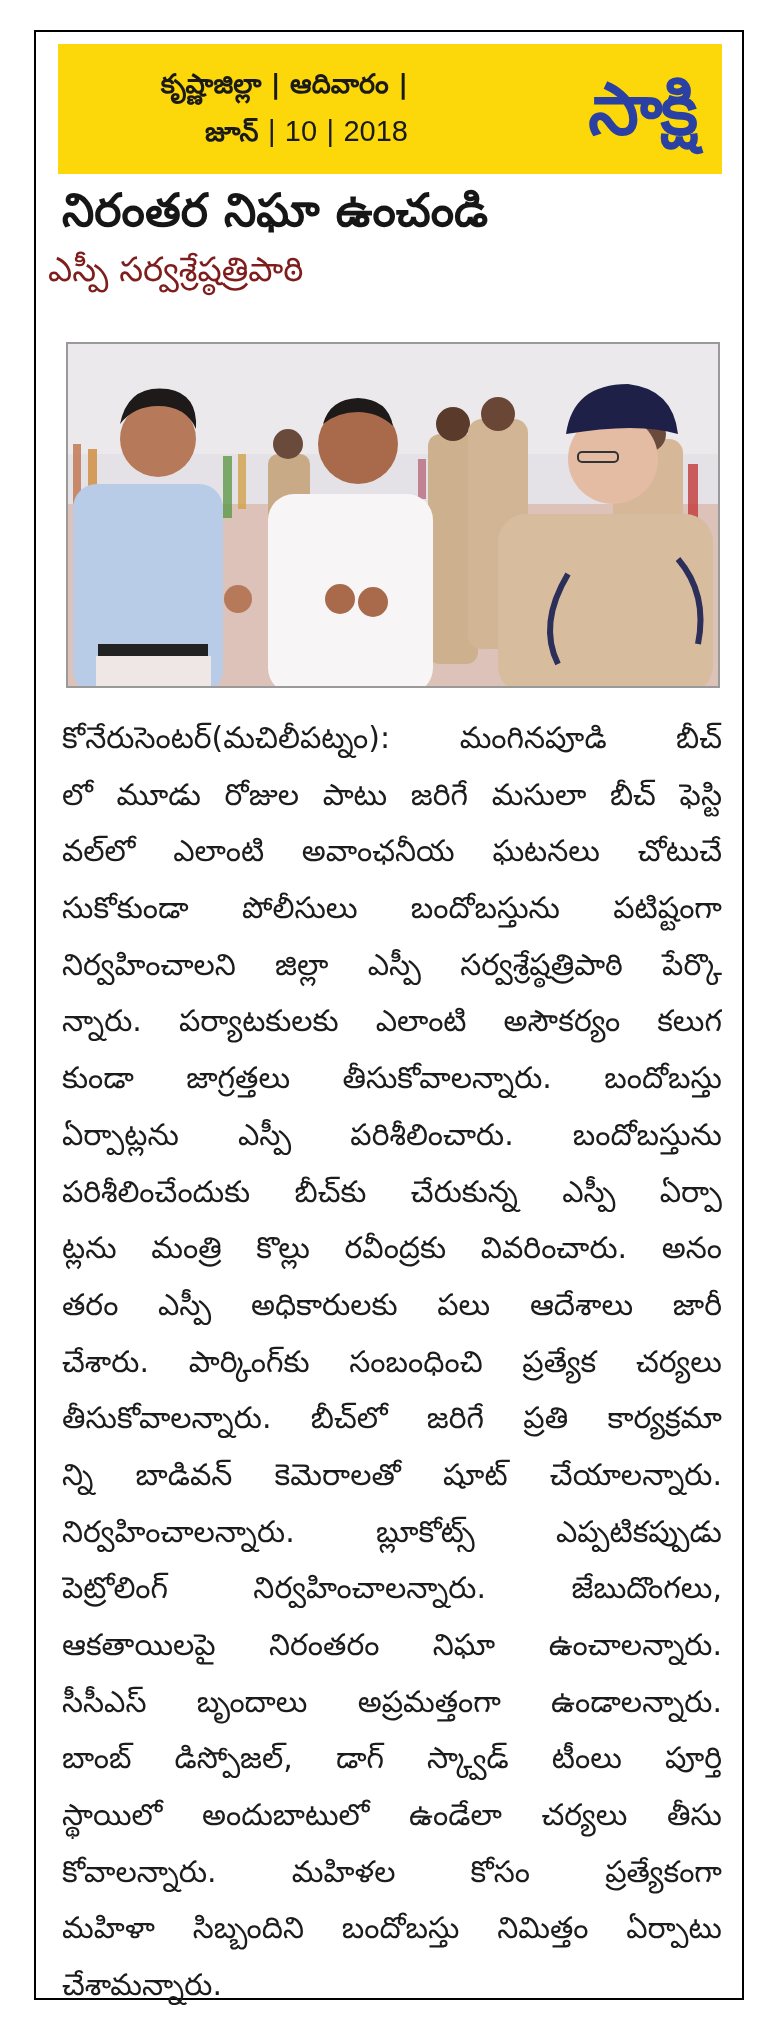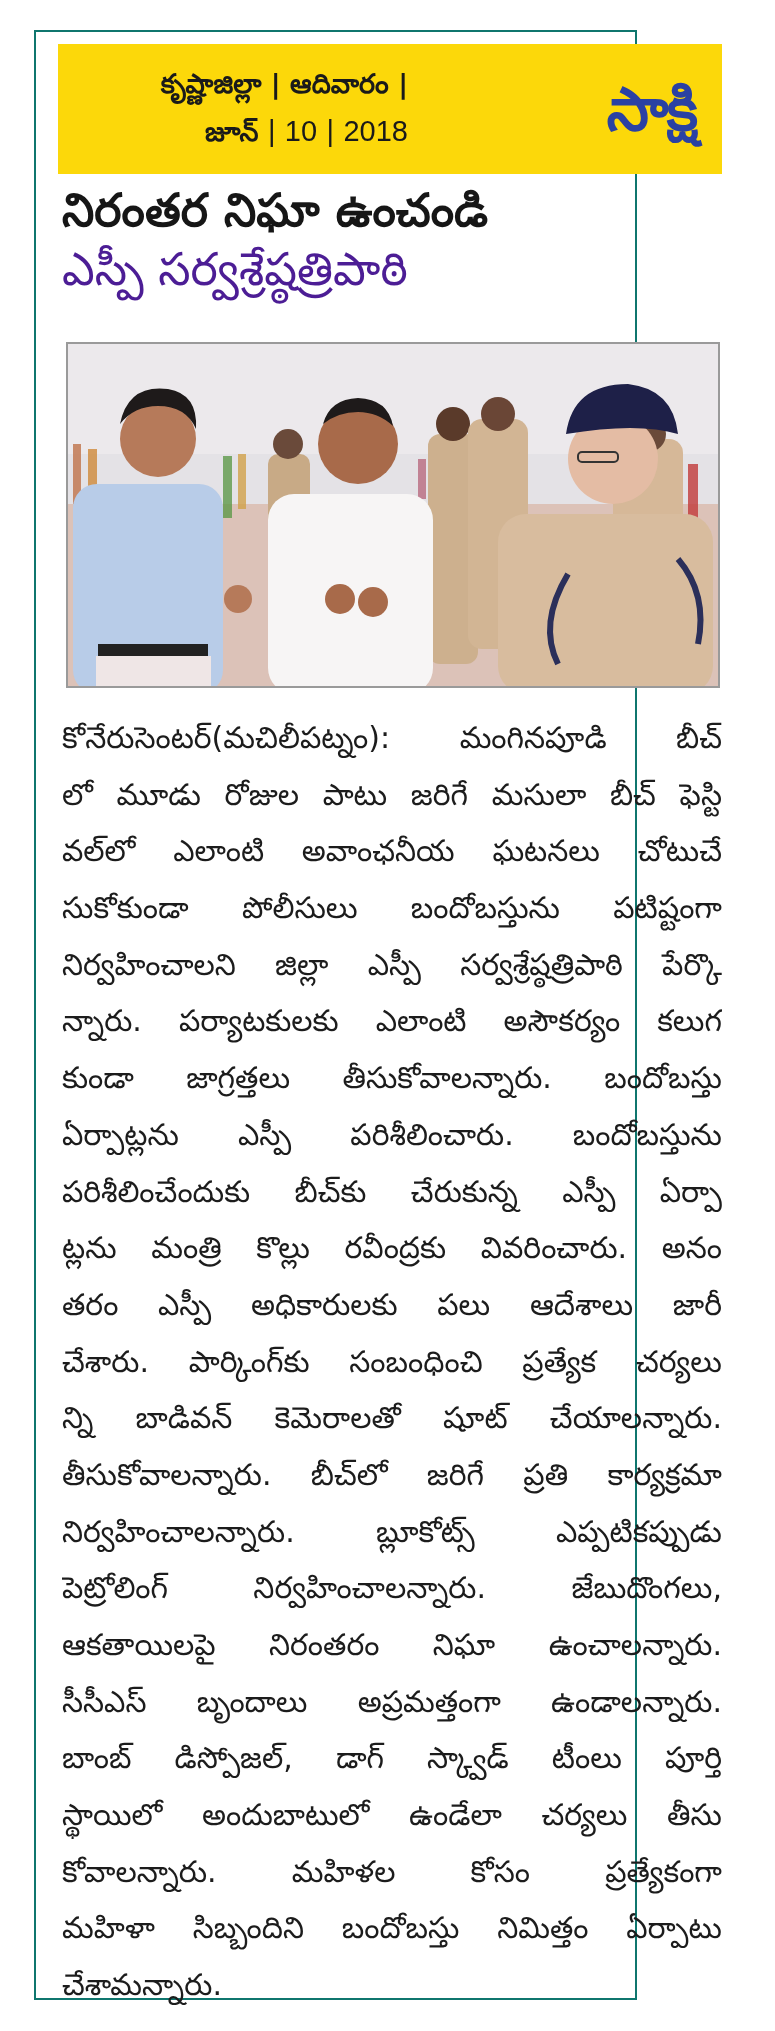--- a/index.html
+++ b/index.html
@@ -12,23 +12,23 @@
       height: 2031px;
       position: relative;
       overflow: hidden;
       font-family: "DejaVu Sans", "Liberation Sans", sans-serif;
       color: #1a1a1a;
     }
     .clip-frame {
       position: absolute;
       left: 34px;
       top: 30px;
-      width: 603px;
+      width: 710px;
       height: 1970px;
-      border: 2px solid #0f766e;
+      border: 2px solid #000000;
       box-sizing: border-box;
       background: #ffffff;
     }
     .masthead {
       position: absolute;
       left: 22px;
       top: 12px;
       width: 664px;
       height: 130px;
       background: #fcd80a;
@@ -55,45 +55,45 @@
     }
     .masthead-line2 .num {
       font-family: "Liberation Sans", sans-serif;
       font-weight: normal;
       font-size: 29px;
     }
     .brand-logo {
       position: absolute;
       right: 26px;
       top: 6px;
-      font-size: 60px;
+      font-size: 72px;
       line-height: 118px;
       font-weight: bold;
       color: #2a41a3;
       letter-spacing: -2px;
       white-space: nowrap;
     }
     .headline {
       position: absolute;
       left: 26px;
       top: 148px;
       font-size: 46px;
       line-height: 60px;
       font-weight: bold;
       color: #161616;
       white-space: nowrap;
       text-align: right;
     }
     .byline {
       position: absolute;
-      left: 26px;
+      left: 12px;
       top: 212px;
-      font-size: 46px;
+      font-size: 34px;
       line-height: 50px;
-      color: #4c1d95;
+      color: #7f1d1d;
       white-space: nowrap;
     }
     .photo {
       position: absolute;
       left: 30px;
       top: 310px;
       width: 654px;
       height: 346px;
       border: 2px solid #9a9a9a;
       box-sizing: border-box;
@@ -208,22 +208,22 @@
     <div class="body-line">వల్‌లో ఎలాంటి అవాంఛనీయ ఘటనలు చోటుచే</div>
     <div class="body-line">సుకోకుండా పోలీసులు బందోబస్తును పటిష్టంగా</div>
     <div class="body-line">నిర్వహించాలని జిల్లా ఎస్పీ సర్వశ్రేష్ఠత్రిపాఠి పేర్కొ</div>
     <div class="body-line">న్నారు. పర్యాటకులకు ఎలాంటి అసౌకర్యం కలుగ</div>
     <div class="body-line">కుండా జాగ్రత్తలు తీసుకోవాలన్నారు. బందోబస్తు</div>
     <div class="body-line">ఏర్పాట్లను ఎస్పీ పరిశీలించారు. బందోబస్తును</div>
     <div class="body-line">పరిశీలించేందుకు బీచ్‌కు చేరుకున్న ఎస్పీ ఏర్పా</div>
     <div class="body-line">ట్లను మంత్రి కొల్లు రవీంద్రకు వివరించారు. అనం</div>
     <div class="body-line">తరం ఎస్పీ అధికారులకు పలు ఆదేశాలు జారీ</div>
     <div class="body-line">చేశారు. పార్కింగ్‌కు సంబంధించి ప్రత్యేక చర్యలు</div>
+    <div class="body-line">తీసుకోవాలన్నారు. బీచ్‌లో జరిగే ప్రతి కార్యక్రమా</div>
     <div class="body-line">న్ని బాడివన్ కెమెరాలతో షూట్ చేయాలన్నారు.</div>
-    <div class="body-line">తీసుకోవాలన్నారు. బీచ్‌లో జరిగే ప్రతి కార్యక్రమా</div>
     <div class="body-line">నిర్వహించాలన్నారు. బ్లూకోట్స్ ఎప్పటికప్పుడు</div>
     <div class="body-line">పెట్రోలింగ్ నిర్వహించాలన్నారు. జేబుదొంగలు,</div>
     <div class="body-line">ఆకతాయిలపై నిరంతరం నిఘా ఉంచాలన్నారు.</div>
     <div class="body-line">సీసీఎస్ బృందాలు అప్రమత్తంగా ఉండాలన్నారు.</div>
     <div class="body-line">బాంబ్ డిస్పోజల్, డాగ్ స్క్వాడ్ టీంలు పూర్తి</div>
     <div class="body-line">స్థాయిలో అందుబాటులో ఉండేలా చర్యలు తీసు</div>
     <div class="body-line">కోవాలన్నారు. మహిళల కోసం ప్రత్యేకంగా</div>
     <div class="body-line">మహిళా సిబ్బందిని బందోబస్తు నిమిత్తం ఏర్పాటు</div>
     <div class="body-line last">చేశామన్నారు.</div>
   </div>

